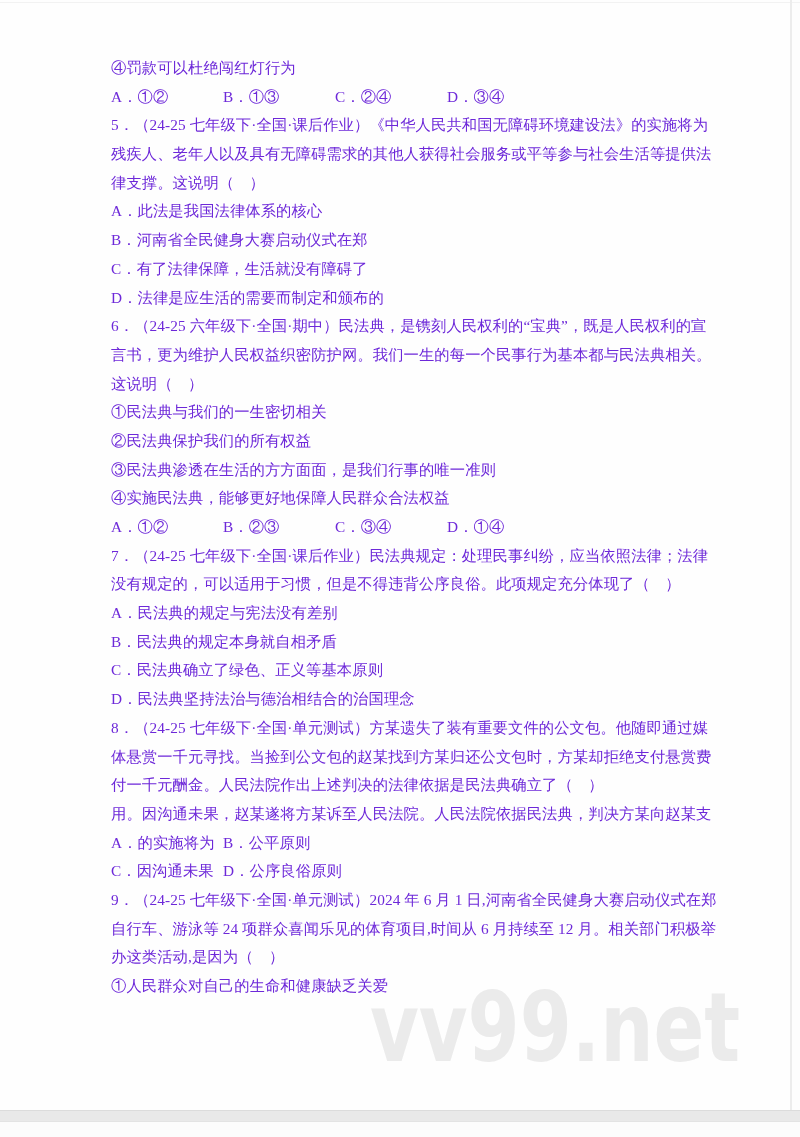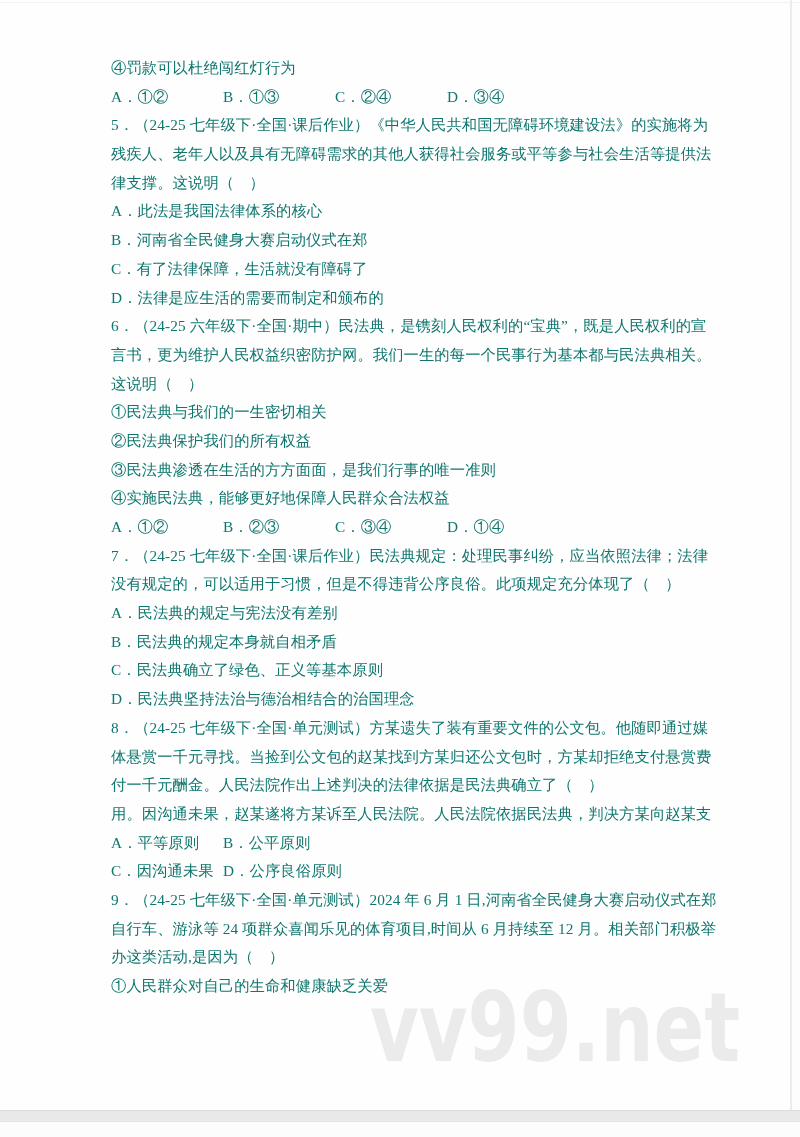--- a/index.html
+++ b/index.html
@@ -37,21 +37,21 @@
     width: 2px;
     height: 1110px;
     background: #ececec;
   }
   .content {
     position: absolute;
     left: 111px;
     top: 54px;
     width: 600px;
     z-index: 2;
-    color: #0f766e;
+    color: #6d28d9;
     font-size: 15.3px;
     letter-spacing: 0.1px;
   }
   .line {
     height: 28.7px;
     line-height: 28.7px;
     white-space: nowrap;
   }
   .choice {
     display: inline-block;
@@ -124,21 +124,21 @@
       <div class="line">7．（24-25 七年级下·全国·课后作业）民法典规定：处理民事纠纷，应当依照法律；法律</div>
       <div class="line">没有规定的，可以适用于习惯，但是不得违背公序良俗。此项规定充分体现了（　）</div>
       <div class="line">A．民法典的规定与宪法没有差别</div>
       <div class="line">B．民法典的规定本身就自相矛盾</div>
       <div class="line">C．民法典确立了绿色、正义等基本原则</div>
       <div class="line">D．民法典坚持法治与德治相结合的治国理念</div>
       <div class="line">8．（24-25 七年级下·全国·单元测试）方某遗失了装有重要文件的公文包。他随即通过媒</div>
       <div class="line">体悬赏一千元寻找。当捡到公文包的赵某找到方某归还公文包时，方某却拒绝支付悬赏费</div>
       <div class="line">付一千元酬金。人民法院作出上述判决的法律依据是民法典确立了（　）</div>
       <div class="line">用。因沟通未果，赵某遂将方某诉至人民法院。人民法院依据民法典，判决方某向赵某支</div>
-      <div class="line"><span class="choice">A．平等原则</span><span class="choice">B．公平原则</span></div>
+      <div class="line"><span class="choice">A．的实施将为</span><span class="choice">B．公平原则</span></div>
       <div class="line"><span class="choice">C．因沟通未果</span><span class="choice">D．公序良俗原则</span></div>
       <div class="line">9．（24-25 七年级下·全国·单元测试）2024 年 6 月 1 日,河南省全民健身大赛启动仪式在郑</div>
       <div class="line">自行车、游泳等 24 项群众喜闻乐见的体育项目,时间从 6 月持续至 12 月。相关部门积极举</div>
       <div class="line">办这类活动,是因为（　）</div>
       <div class="line">①人民群众对自己的生命和健康缺乏关爱</div>
     </div>
   <div class="page-edge-right"></div>
 </div>
 <div class="page-separator"></div>
 <div class="next-page"></div>

